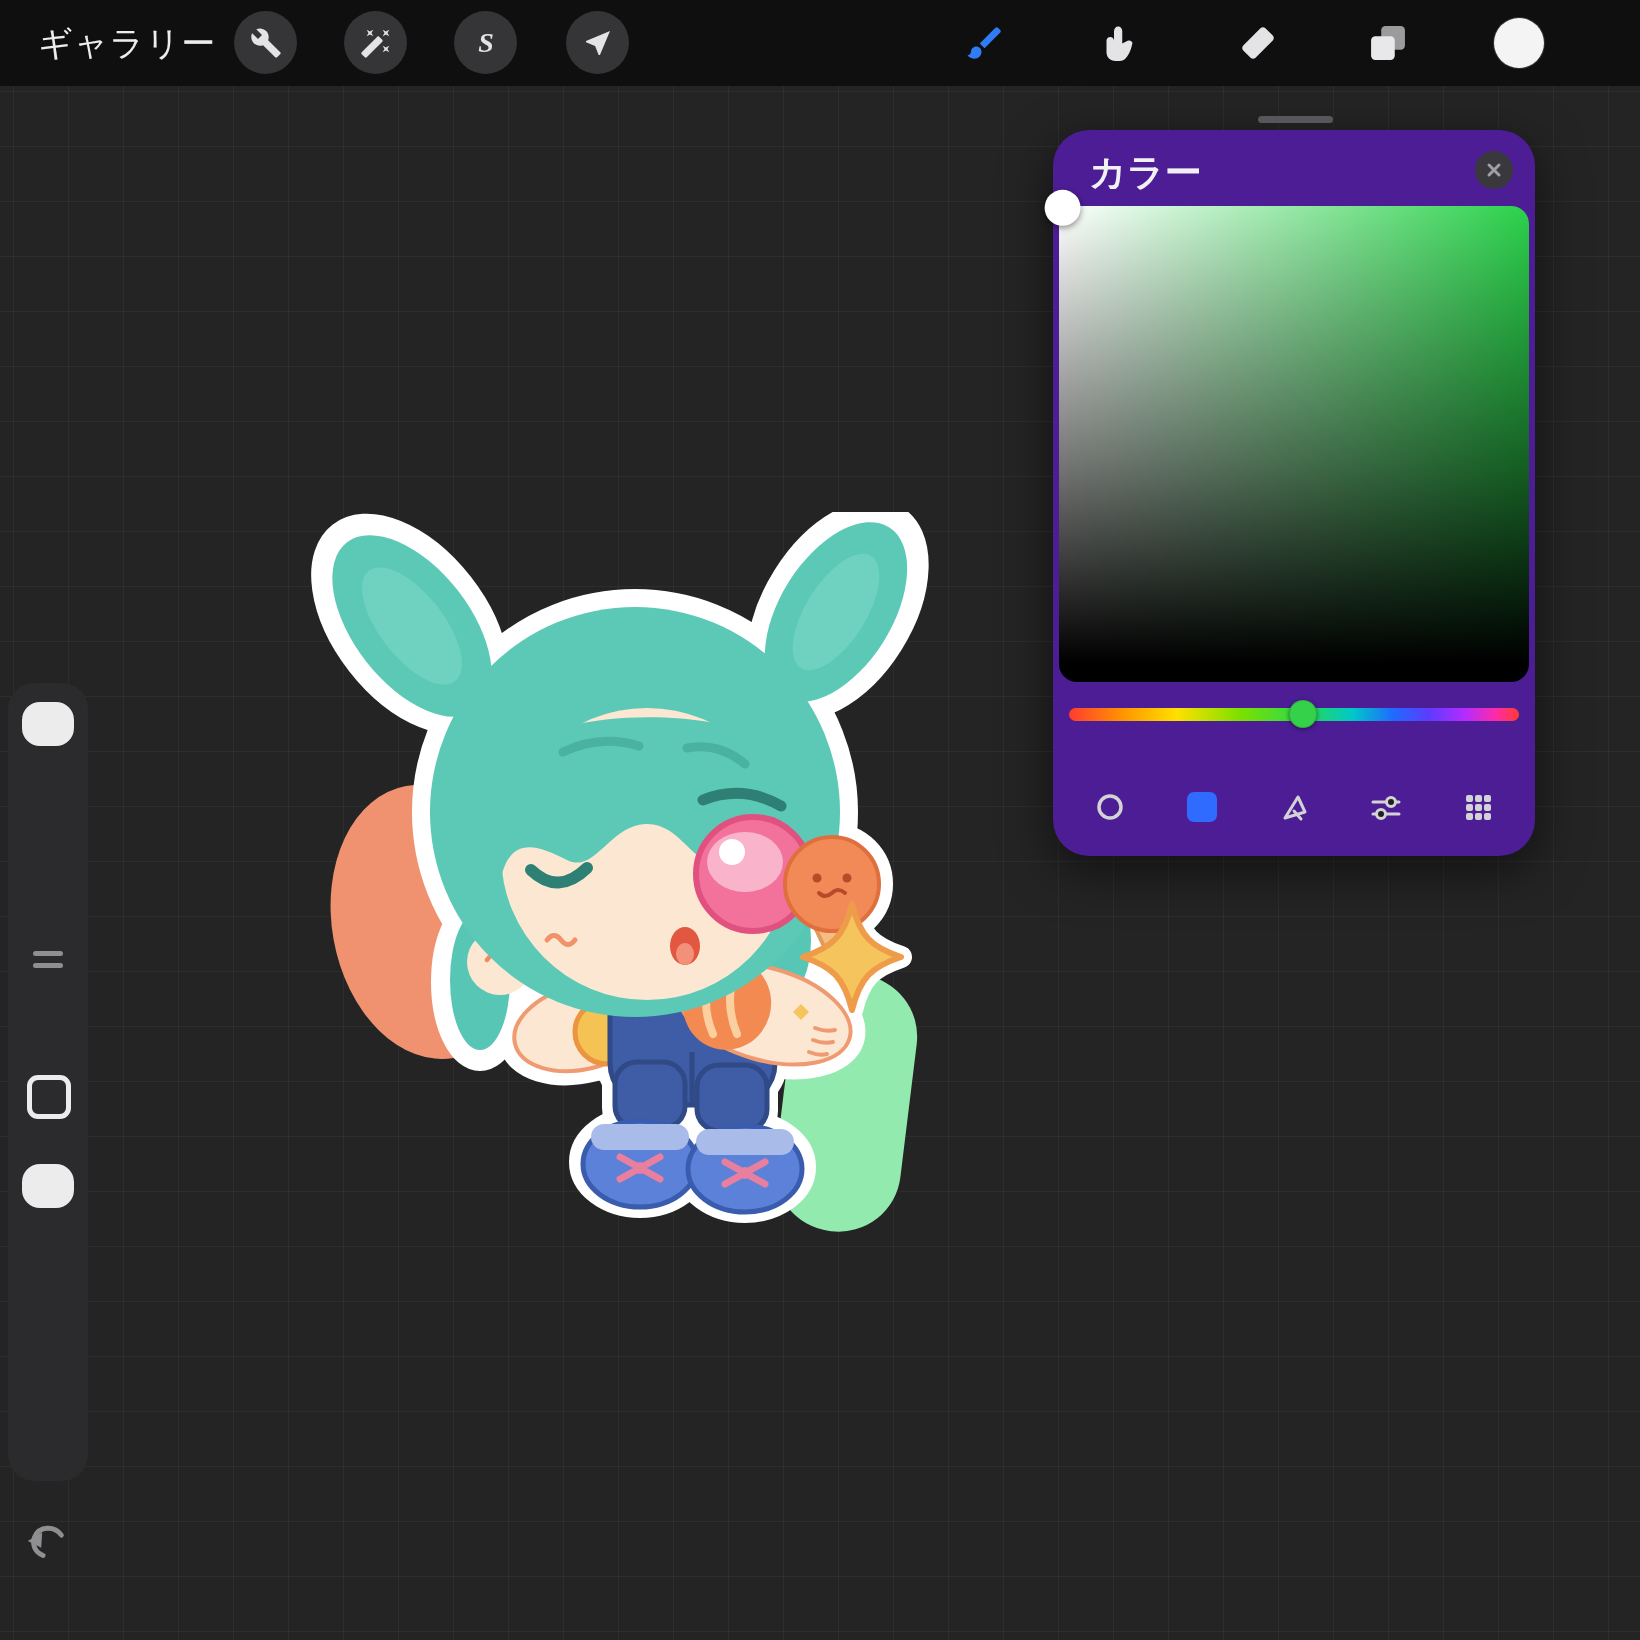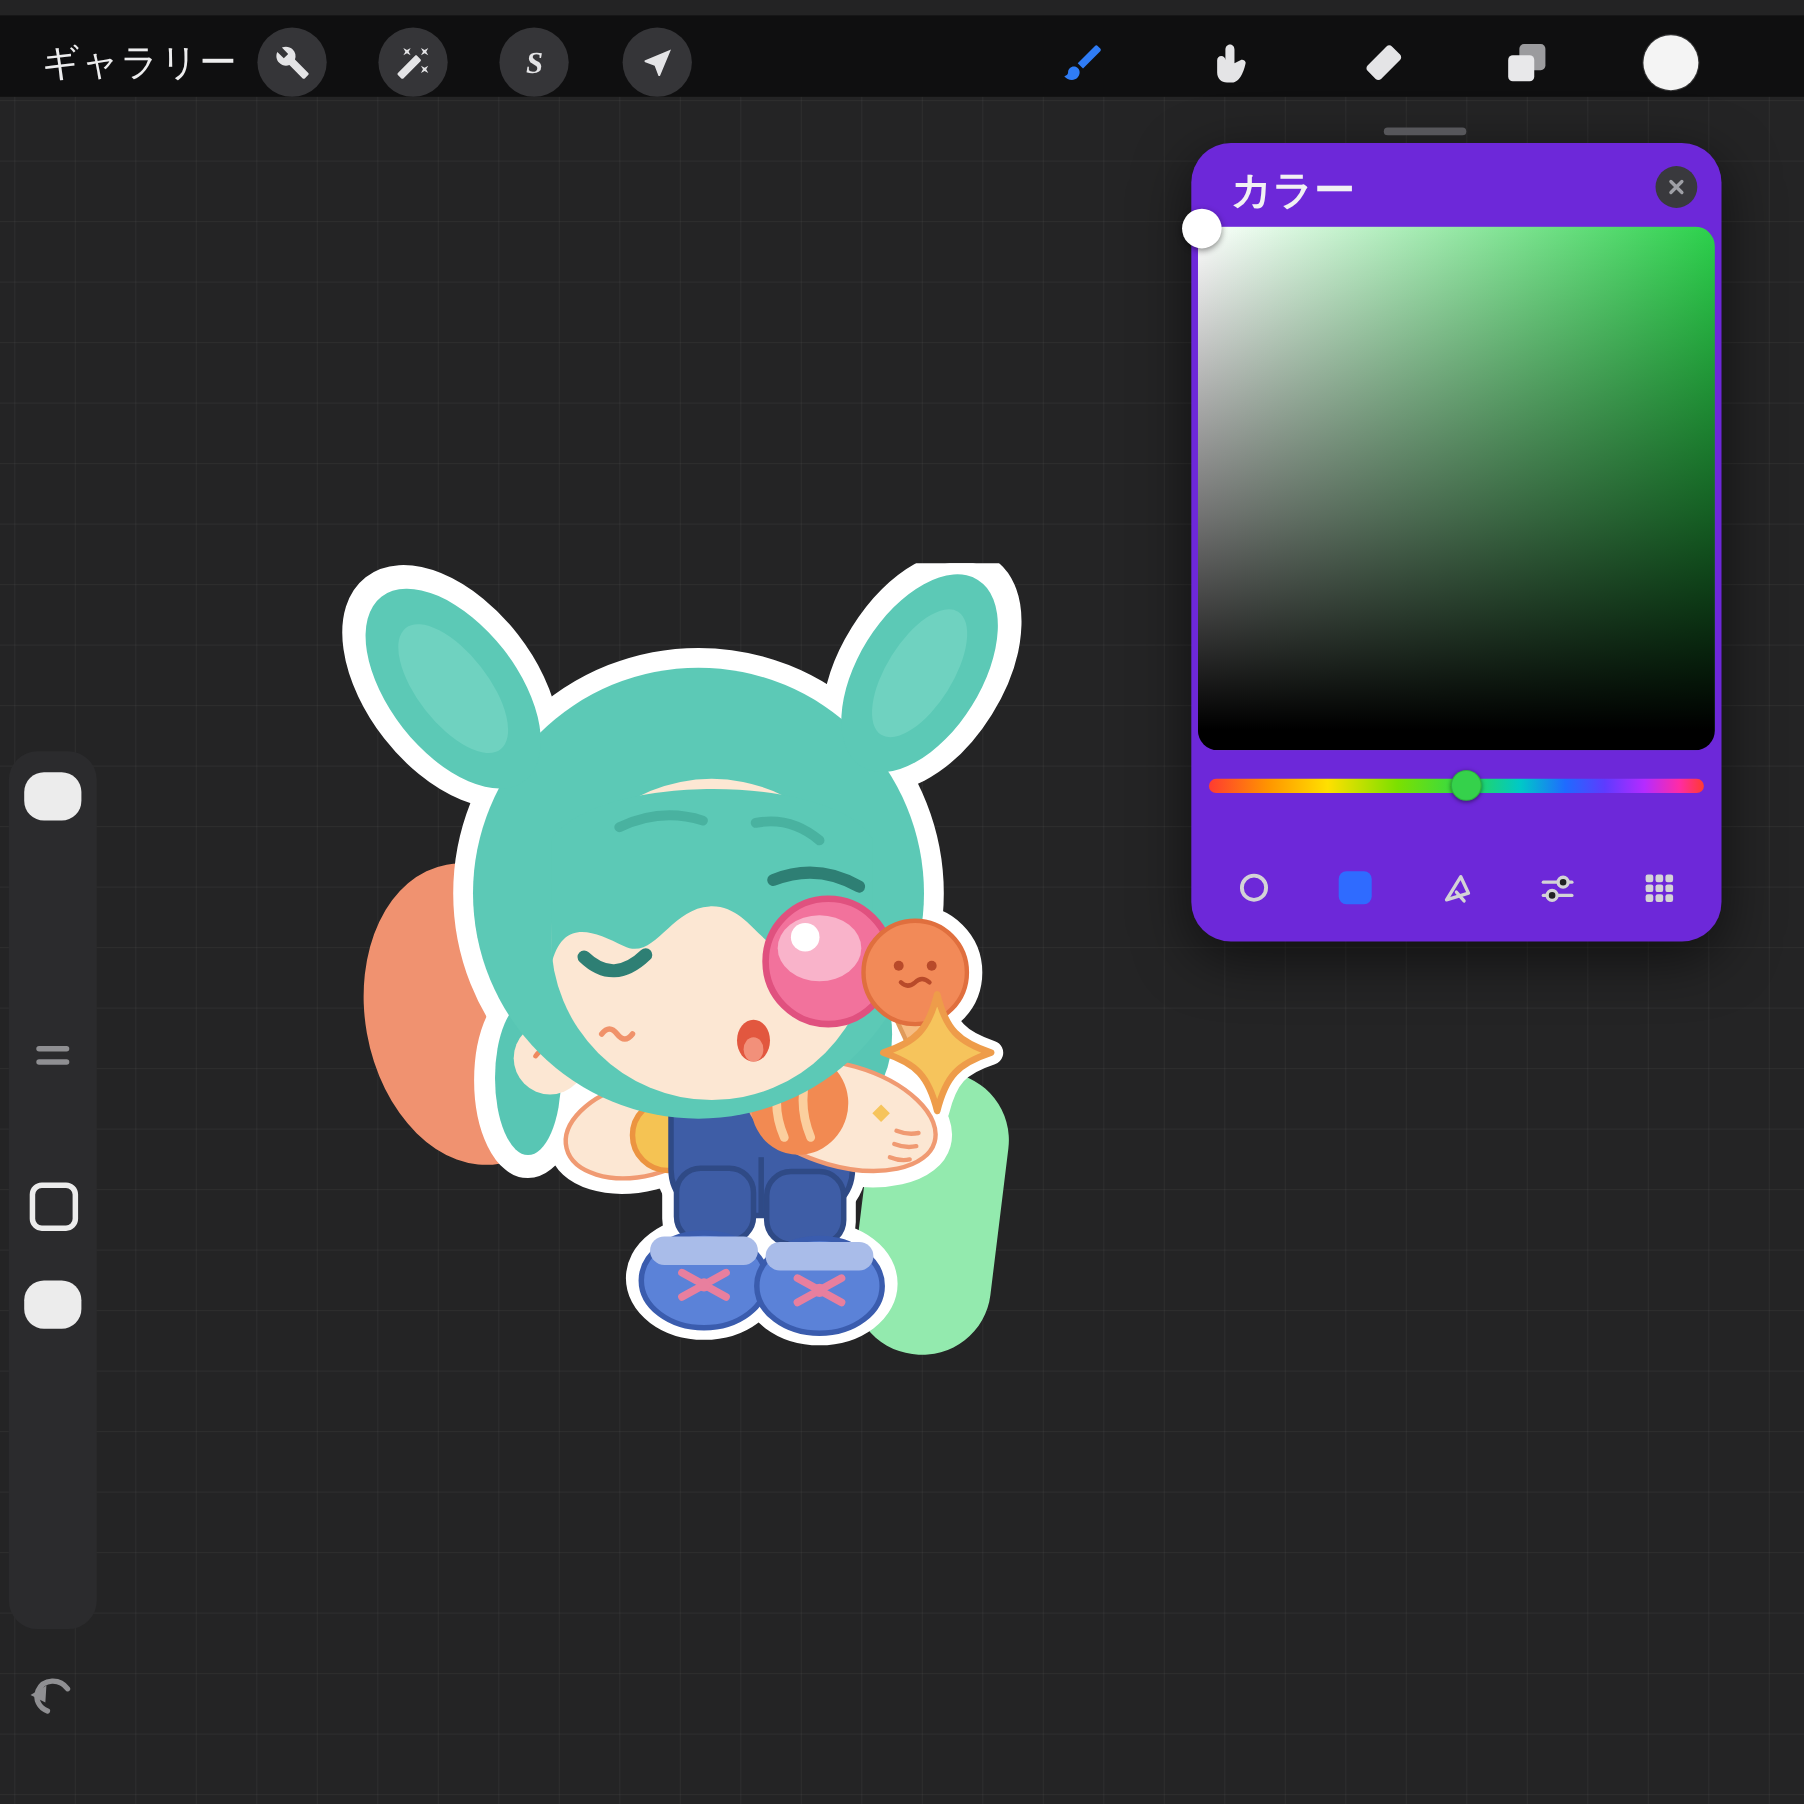--- a/index.html
+++ b/index.html
@@ -2,21 +2,21 @@
 <html><head>
 <meta charset="utf-8">
 <style>
   html,body{margin:0;padding:0;}
   body{
     width:1640px;height:1640px;position:relative;overflow:hidden;
     background:#232324;font-family:"Liberation Sans",sans-serif;
     -webkit-font-smoothing:antialiased;
   }
   
-  .topbar{position:absolute;left:0;top:14px;width:1640px;height:74px;background:#0f0f10;z-index:20;}
+  .topbar{position:absolute;left:0;top:0;width:1640px;height:86px;background:#0f0f10;z-index:20;}
   .gallery-btn{position:absolute;left:38px;top:0;height:86px;line-height:86px;
     font-size:34px;color:#ededee;letter-spacing:1px;cursor:default;}
   .tool-circle{position:absolute;top:11px;width:63px;height:63px;border-radius:50%;
     background:#353538;display:flex;align-items:center;justify-content:center;}
   .tool-plain{position:absolute;top:13px;width:60px;height:60px;display:flex;align-items:center;justify-content:center;}
   .color-swatch{position:absolute;top:18px;left:1494px;width:50px;height:50px;border-radius:50%;
     background:#f4f4f4;box-shadow:0 0 0 1px rgba(255,255,255,.15);}
   
   .canvas{position:absolute;left:0;top:86px;width:1640px;height:1554px;background:#242425;
     background-image:
@@ -29,22 +29,22 @@
     background:#2b2b2d;z-index:10;}
   .sb-thumb{position:absolute;left:14px;width:52px;height:44px;border-radius:18px;background:#ececec;}
   .sb-grip{position:absolute;left:25px;top:268px;width:30px;height:18px;}
   .sb-grip span{display:block;width:30px;height:5px;border-radius:3px;background:#8f8f92;margin-bottom:7px;}
   .sb-square{position:absolute;left:19px;top:392px;width:34px;height:34px;border:5px solid #ececec;border-radius:11px;background:transparent;}
   .undo-btn{position:absolute;left:20px;top:1514px;width:54px;height:54px;z-index:10;
     display:flex;align-items:center;justify-content:center;}
   
   .panel-handle{position:absolute;left:1258px;top:116px;width:75px;height:7px;border-radius:4px;
     background:#57575b;z-index:25;}
-  .color-panel{position:absolute;left:1083px;top:130px;width:482px;height:726px;border-radius:36px;
-    background:#6d28d9;box-shadow:0 14px 50px rgba(0,0,0,.55);z-index:24;}
+  .color-panel{position:absolute;left:1053px;top:130px;width:482px;height:726px;border-radius:36px;
+    background:#4c1d95;box-shadow:0 14px 50px rgba(0,0,0,.55);z-index:24;}
   .cp-title{position:absolute;left:36px;top:18px;font-size:37px;font-weight:600;color:#f1f1f3;}
   .cp-close{position:absolute;right:22px;top:21px;width:38px;height:38px;border-radius:50%;
     background:#39393d;display:flex;align-items:center;justify-content:center;}
   .cp-square{position:absolute;left:6px;top:76px;width:470px;height:476px;border-radius:18px;
     background-image:
       linear-gradient(to bottom, rgba(0,0,0,0) 0%, rgba(0,0,0,.55) 55%, #000 96%),
       linear-gradient(to right, #ffffff 0%, #2bd14b 100%);}
   .cp-cursor{position:absolute;width:36px;height:36px;border-radius:50%;background:#ffffff;
     box-shadow:0 2px 6px rgba(0,0,0,.45);transform:translate(-40%,-45%);}
   .cp-hue{position:absolute;left:16px;top:578px;width:450px;height:13px;border-radius:7px;

